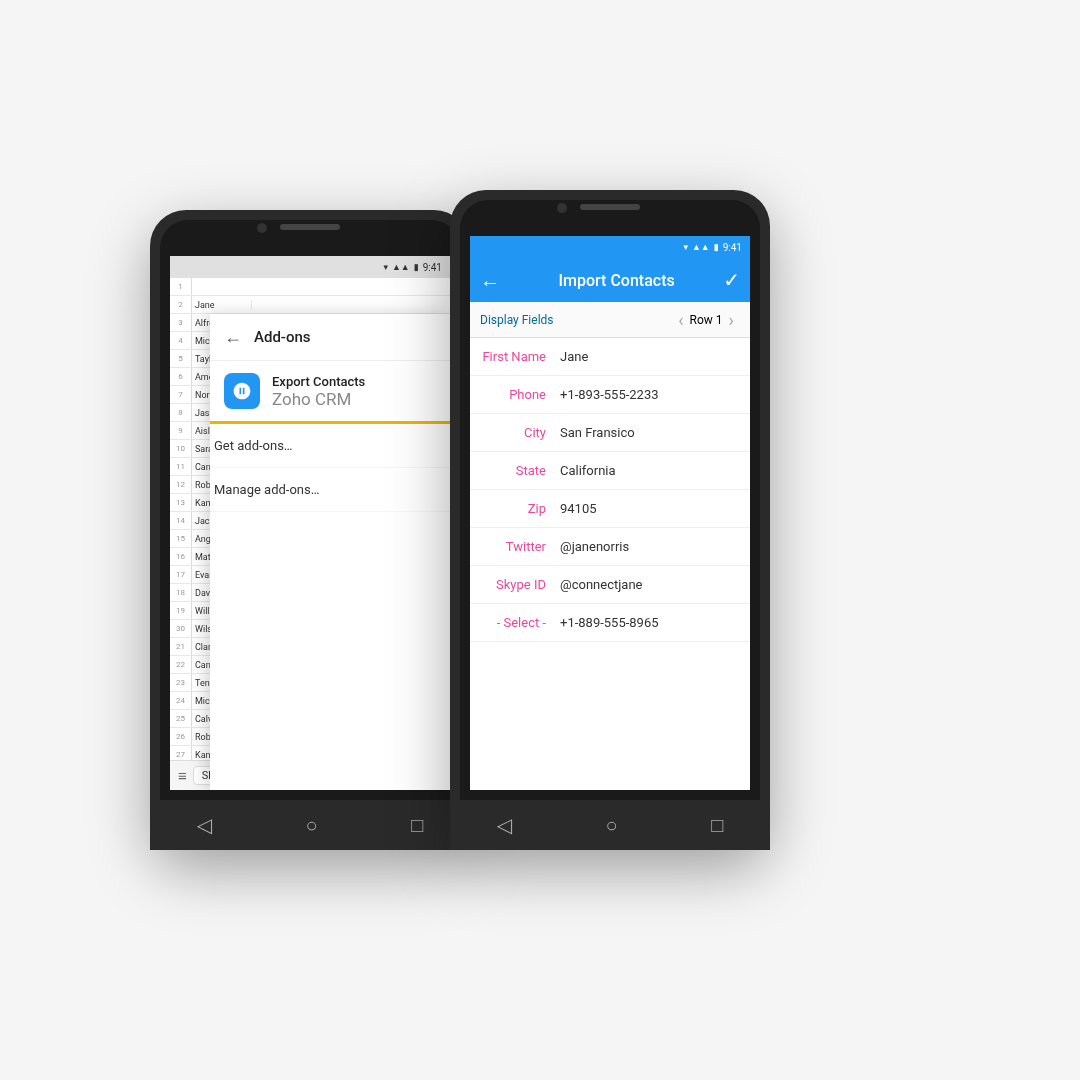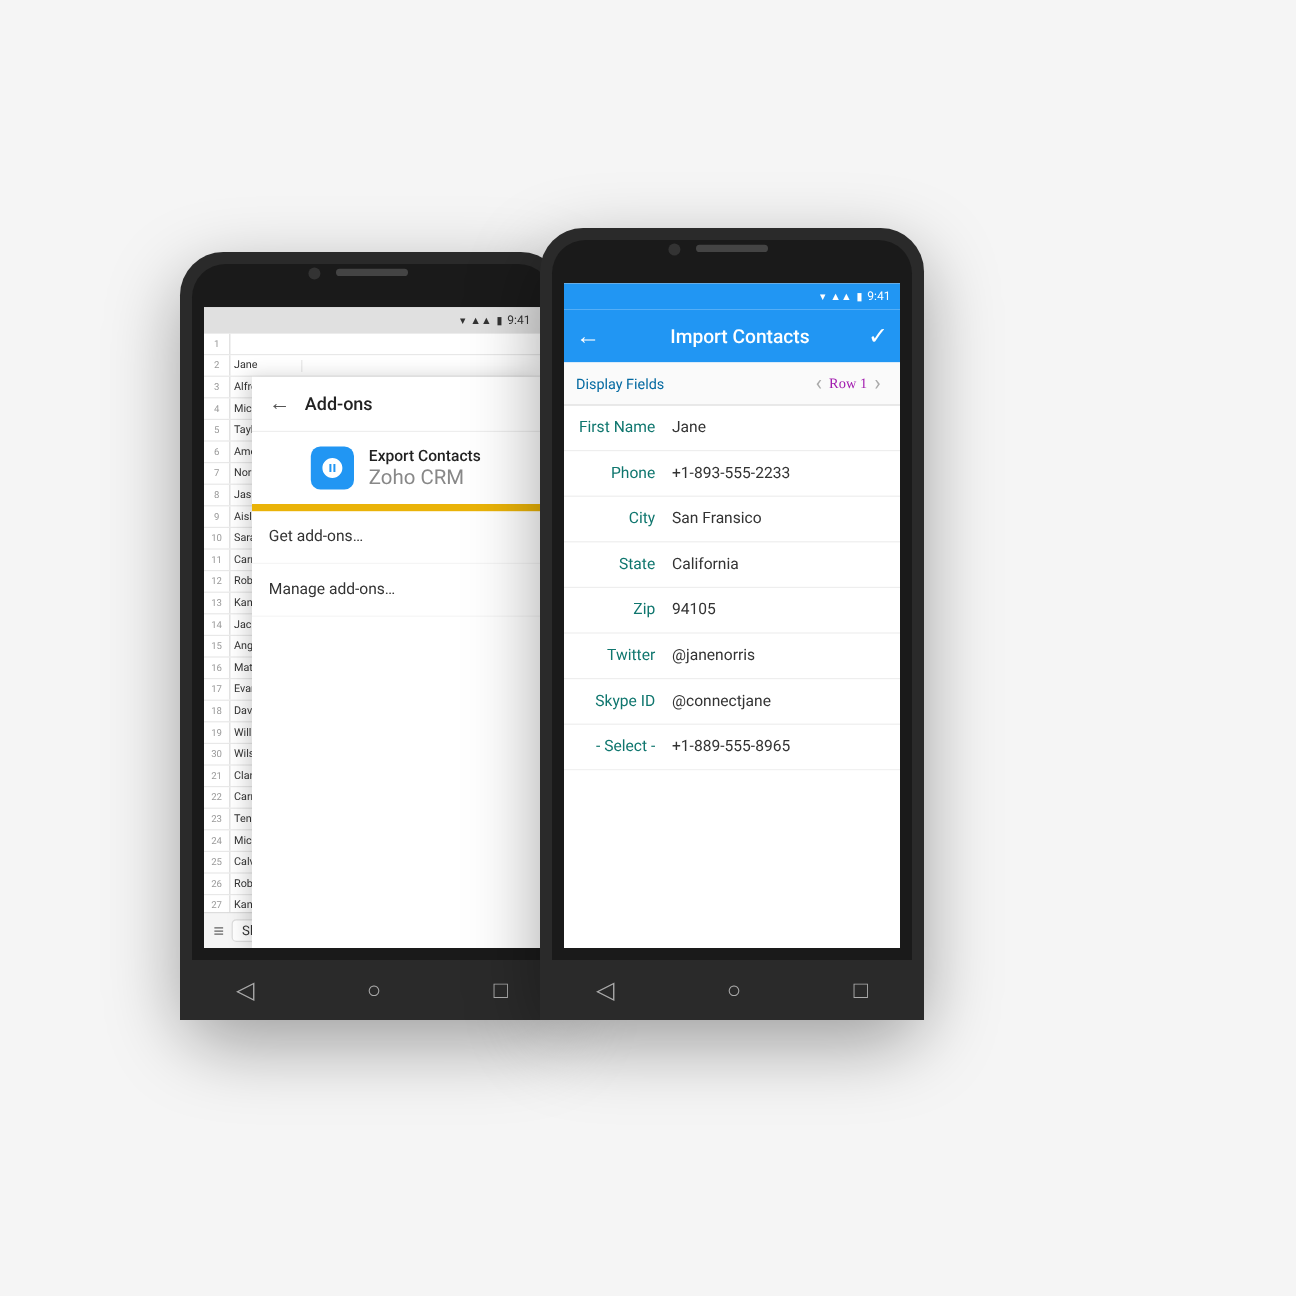--- a/index.html
+++ b/index.html
@@ -146,37 +146,36 @@
       border-bottom: 1px solid #eee;
       font-size: 15px;
       font-weight: 500;
       color: #222;
     }
     .addons-back { font-size: 18px; margin-right: 12px; color: #555; }
     .addon-item {
       display: flex;
       align-items: center;
       padding: 12px 14px;
-      border-bottom: 6px solid #eab308;
-      justify-content: center;
+      border-bottom: 3px solid #eab308;
     }
     .addon-icon {
       width: 36px; height: 36px;
       background: #2196F3;
       border-radius: 8px;
       display: flex; align-items: center; justify-content: center;
       margin-right: 12px;
       color: white;
       font-size: 16px;
       flex-shrink: 0;
     }
     .addon-name { font-size: 13px; font-weight: 500; color: #222; }
     .addon-sub { font-size: 17px; color: #888; }
     .addon-menu-item {
-      padding: 14px 14px;
+      padding: 14px 4px;
       font-size: 13px;
       color: #333;
       border-bottom: 1px solid #f5f5f5;
     }
 
     
     .bottom-nav {
       position: absolute;
       bottom: 0; left: 0; right: 0;
       height: 50px;
@@ -231,38 +230,38 @@
     .import-subheader {
       display: flex;
       align-items: center;
       border-bottom: 1px solid #ddd;
       height: 36px;
       padding: 0 10px;
       background: #fafafa;
     }
     .display-fields-label { font-size: 12px; color: #0369a1; flex: 1; }
     .nav-chevron { font-size: 18px; color: #aaa; padding: 0 6px; }
-    .row-label { font-size: 12px; color: #a21caf; font-family: Liberation Serif, serif; }
+    .row-label { font-size: 12px; color: #000000; }
 
     .import-fields {
       overflow: hidden;
     }
     .field-row {
       display: flex;
       align-items: center;
       border-bottom: 1px solid #eee;
       min-height: 38px;
       padding: 6px 10px;
     }
     .field-label {
       width: 80px;
       min-width: 80px;
       text-align: right;
       font-size: 13px;
-      color: #0f766e;
+      color: #ec4899;
       padding-right: 14px;
     }
     .field-value {
       font-size: 13px;
       color: #333;
       flex: 1;
     }
   </style>
 </head>
 <body>

